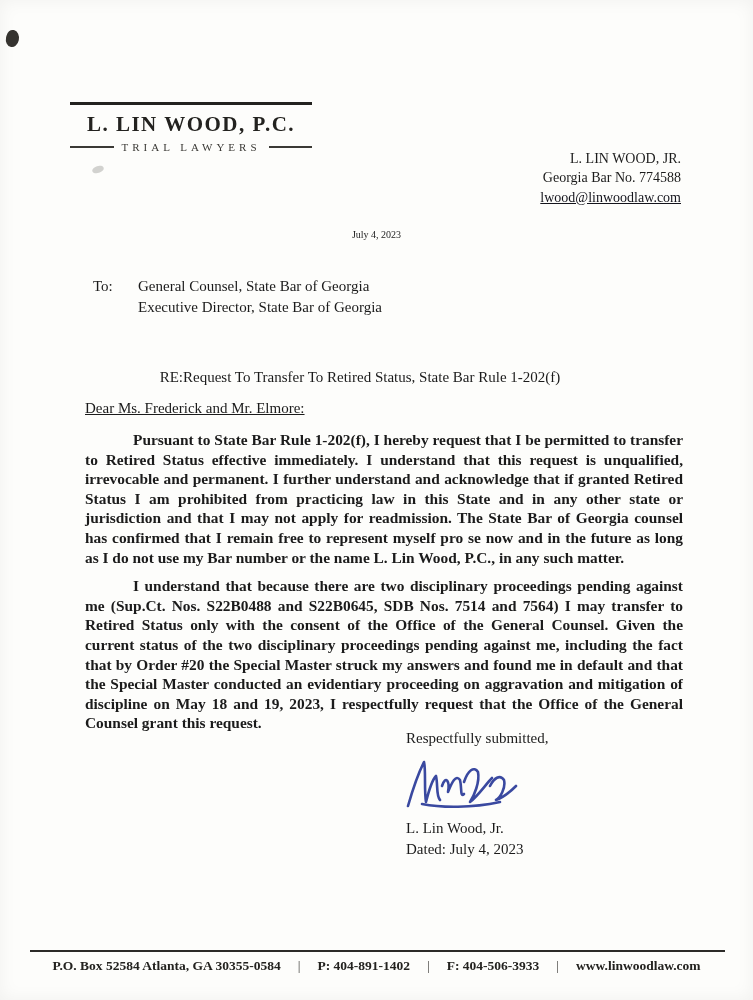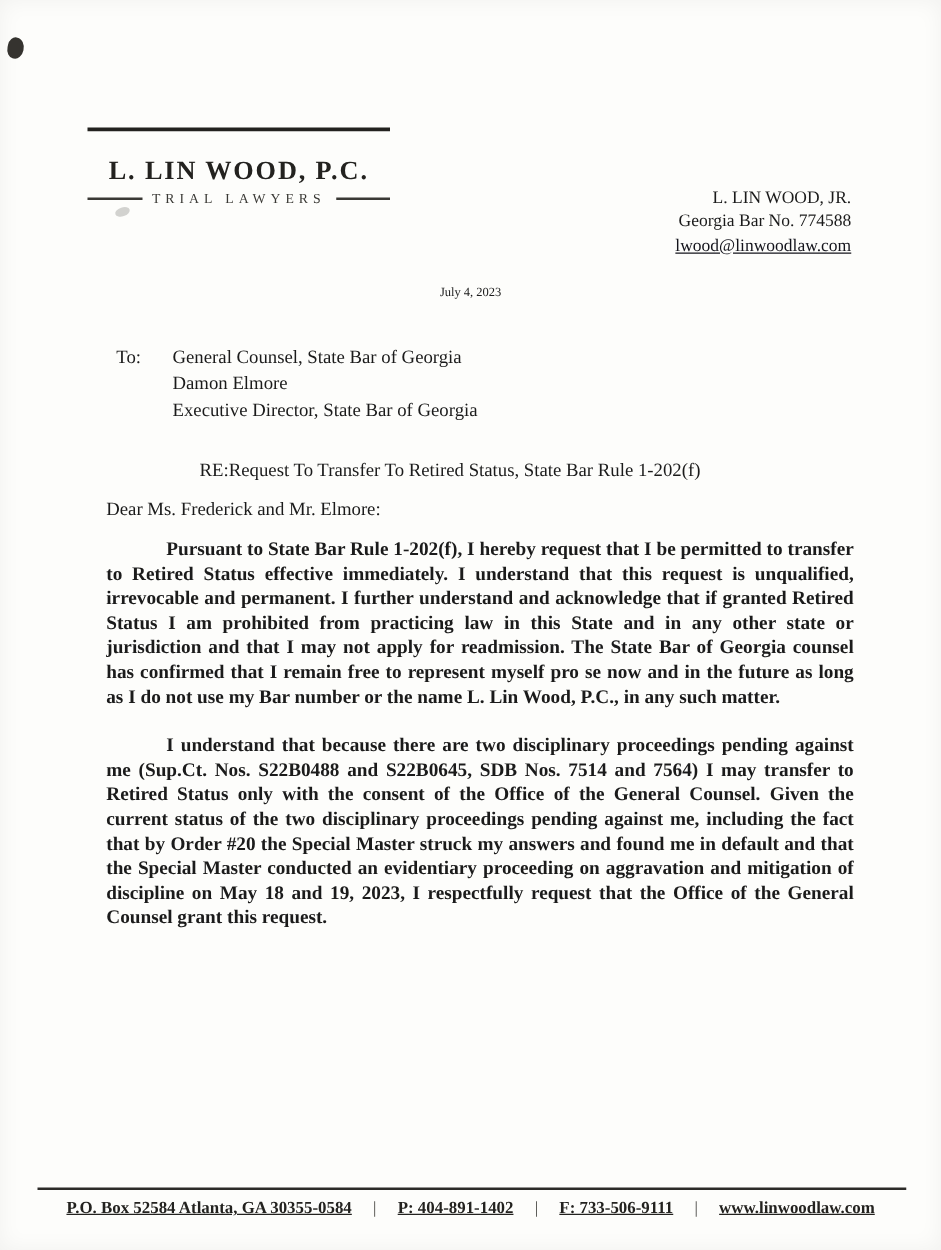--- a/index.html
+++ b/index.html
@@ -27,21 +27,21 @@
     background:#c7c7c4; border-radius:50%;
     transform:rotate(-18deg);
     opacity:.8;
   }
   
   .letterhead {
     position:absolute; left:70px; top:102px; width:242px;
   }
   .firm-name {
     border-top:3px solid #23221f;
-    padding-top:19px;
+    padding-top:7px;
     text-align:center;
     font-size:21px;
     font-weight:bold;
     letter-spacing:1.5px;
     color:#23221f;
     white-space:nowrap;
   }
   .tagline-row {
     margin-top:4px;
     display:flex; align-items:center;font-family:Liberation Serif, serif;
@@ -85,52 +85,52 @@
     position:absolute; left:138px; top:369px;
     display:flex;
     font-size:15px;
     text-align:right;
   }
   .re-label { width:45px; }
   
   .salutation {
     position:absolute; left:85px; top:400px;
     font-size:15px;
+    text-decoration:underline;
   }
   
   .letter-body {
     position:absolute; left:85px; top:430px; width:598px;
     font-size:15.4px;
     line-height:19.6px;
     text-align:justify;
     font-weight:bold;
   }
   .letter-body p { text-indent:48px; }
-  .letter-body p + p { margin-top:20px; }
+  .letter-body p + p { margin-top:9px; }
   
   .closing {
     position:absolute; left:406px; top:728px;
     font-size:15px;
     line-height:1.35;
   }
   .signature-wrap { margin:8px 0 4px -4px; height:58px; }
   .closing .name-line { margin-top:2px; }
   
   .footer-rule {
     position:absolute; left:30px; right:28px; top:950px;
     border-top:2px solid #2c2b28;
   }
   .footer {
     position:absolute; left:0; top:958px; width:100%;
     display:flex; justify-content:center; align-items:center;
     font-size:13.5px;
     font-weight:bold;
     color:#23221f;
     white-space:nowrap;
-    text-decoration:underline;
   }
   .footer .sep { margin:0 17px; font-weight:normal; color:#44433f; }
 </style>
 </head>
 <body>
 
 <div class="page">
 
   <div class="artifact-blob"></div>
   <div class="artifact-smudge"></div>
@@ -149,42 +149,57 @@
     <div>Georgia Bar No. 774588</div>
     <div class="email">lwood@linwoodlaw.com</div>
   </div>
 
   <div class="date-line">July 4, 2023</div>
 
   <div class="to-block">
     <div class="to-label">To:</div>
     <div>
       <div>General Counsel, State Bar of Georgia</div>
-      <div>Damon Elmore</div>
       <div>Executive Director, State Bar of Georgia</div>
     </div>
   </div>
 
   <div class="re-block">
     <div class="re-label">RE:</div>
     <div>Request To Transfer To Retired Status, State Bar Rule 1-202(f)</div>
   </div>
 
   <div class="salutation">Dear Ms. Frederick and Mr. Elmore:</div>
 
   <div class="letter-body">
     <p>Pursuant to State Bar Rule 1-202(f), I hereby request that I be permitted to transfer to Retired Status effective immediately. I understand that this request is unqualified, irrevocable and permanent. I further understand and acknowledge that if granted Retired Status I am prohibited from practicing law in this State and in any other state or jurisdiction and that I may not apply for readmission. The State Bar of Georgia counsel has confirmed that I remain free to represent myself pro se now and in the future as long as I do not use my Bar number or the name L. Lin Wood, P.C., in any such matter.</p>
     <p>I understand that because there are two disciplinary proceedings pending against me (Sup.Ct. Nos. S22B0488 and S22B0645, SDB Nos. 7514 and 7564) I may transfer to Retired Status only with the consent of the Office of the General Counsel. Given the current status of the two disciplinary proceedings pending against me, including the fact that by Order #20 the Special Master struck my answers and found me in default and that the Special Master conducted an evidentiary proceeding on aggravation and mitigation of discipline on May 18 and 19, 2023, I respectfully request that the Office of the General Counsel grant this request.</p>
   </div>
 
+  <div class="closing">
+    <div>Respectfully submitted,</div>
+    <div class="signature-wrap">
+      <svg width="120" height="58" viewBox="0 0 120 58">
+        <g fill="none" stroke="#3a49a0" stroke-width="2.6" stroke-linecap="round" stroke-linejoin="round">
+          <path d="M6,50 C10,36 16,18 22,6 C24,14 22,34 24,46 C27,34 30,24 34,20 C36,28 34,40 38,44"></path>
+          <path d="M40,30 C44,18 48,26 46,36 C50,26 54,18 58,24 C60,32 58,42 62,38"></path>
+          <path d="M62,26 C66,14 72,10 76,16 C78,26 72,40 68,46 C76,40 84,28 90,22"></path>
+          <path d="M88,30 C92,22 98,18 102,24 C104,32 98,42 94,44 C100,42 108,36 114,30"></path>
+          <path d="M20,48 C40,52 70,52 98,46"></path>
+        </g>
+      </svg>
+    </div>
+    <div class="name-line">L. Lin Wood, Jr.</div>
+    <div>Dated: July 4, 2023</div>
+  </div>
 
   <div class="footer-rule"></div>
   <div class="footer">
     <span>P.O. Box 52584 Atlanta, GA 30355-0584</span>
     <span class="sep">|</span>
     <span>P: 404-891-1402</span>
     <span class="sep">|</span>
-    <span>F: 733-506-9111</span>
+    <span>F: 404-506-3933</span>
     <span class="sep">|</span>
     <span>www.linwoodlaw.com</span>
   </div>
 
 </div>
 
 </body></html>

